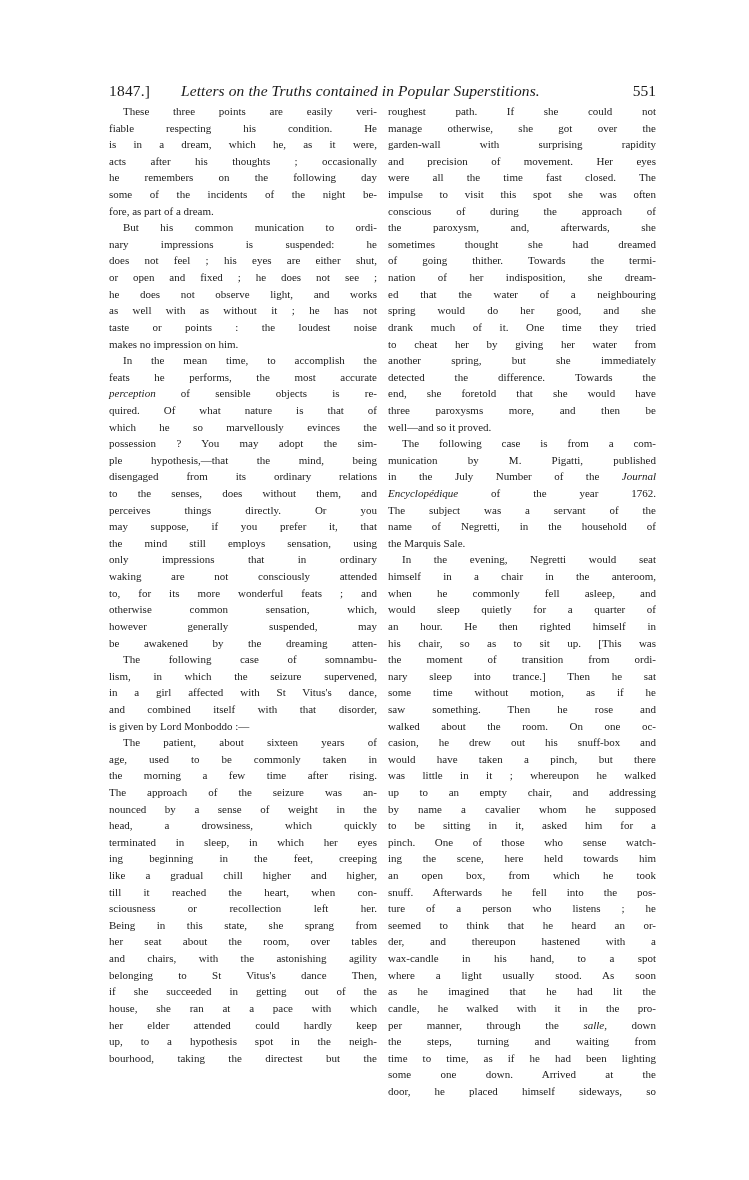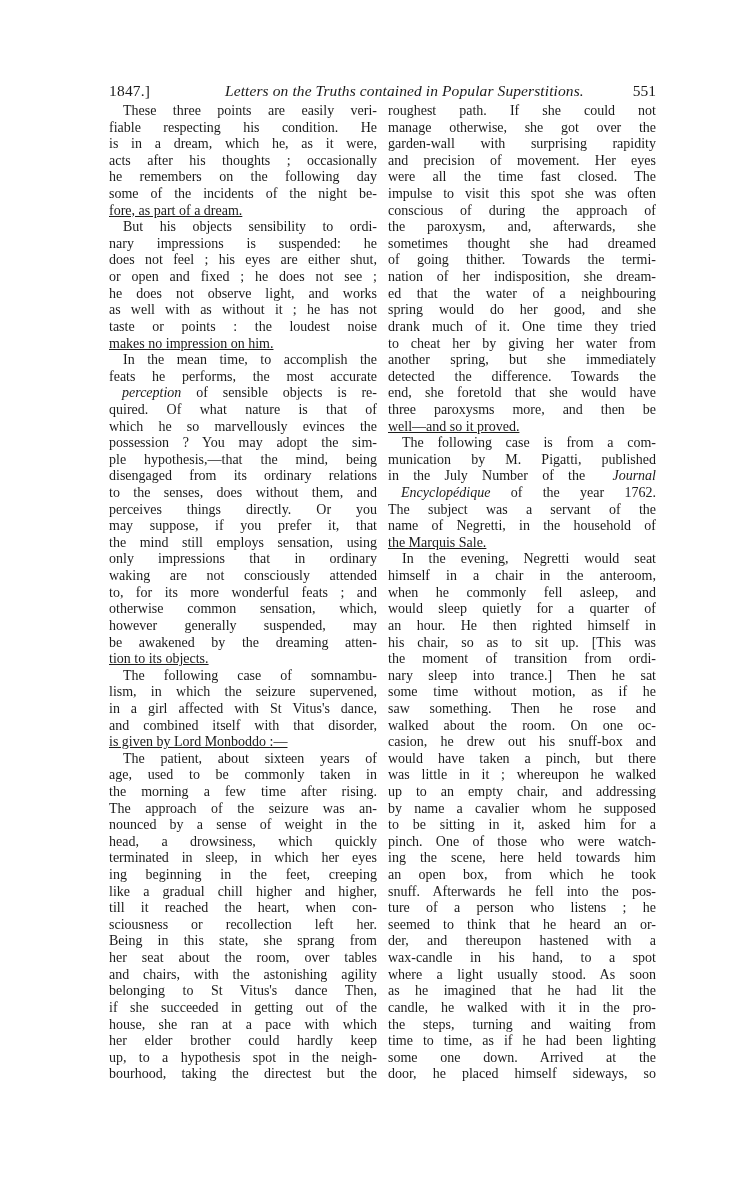--- a/index.html
+++ b/index.html
@@ -3,52 +3,52 @@
 <meta charset="utf-8">
 <style>
   html, body { margin: 0; padding: 0; background: #ffffff; }
   body { width: 749px; height: 1180px; position: relative; overflow: hidden; color: #1a1a1a; }
   .page { position: absolute; left: 8px; top: 0; width: 749px; height: 1180px; }
   .running-head {
     position: absolute; left: 101px; top: 82px; width: 547px; height: 20px;
     font-family: "Liberation Serif", "DejaVu Serif", serif; font-size: 15.5px;
   }
   .rh-year { position: absolute; left: 0; top: 0; letter-spacing: 0.2px; }
-  .rh-title { position: absolute; left: 72px; top: 0; font-style: italic; letter-spacing: 0.1px; margin-left: 44px; }
+  .rh-title { position: absolute; left: 72px; top: 0; font-style: italic; letter-spacing: 0.1px; }
   .rh-page { position: absolute; right: 0; top: 0; margin-left: 28px; }
   .col {
     position: absolute; top: 103px; width: 268px;
     font-family: "Liberation Serif", "DejaVu Serif", serif;
-    font-size: 14px; line-height: 16.62px;
+    font-size: 11px; line-height: 16.62px;
   }
   .col-left { left: 101px; }
   .col-right { left: 380px; }
   .line { display: block; height: 16.62px; white-space: nowrap; text-align: justify; text-align-last: justify; }
-  .line.last { text-align-last: left; text-decoration: underline; }
+  .line.last { text-align-last: left; }
   .line.indent { padding-left: 14px; }
-  .it { font-style: italic; margin-left: 13px; }
+  .it { font-style: italic; }
 </style>
 </head>
 <body>
 
 <div class="page">
   <div class="running-head">
     <span class="rh-year">1847.]</span>
     <span class="rh-title">Letters on the Truths contained in Popular Superstitions.</span>
     <span class="rh-page">551</span>
   </div>
   <div class="col col-left" id="col-left">
       <span class="line indent"><span>These three points are easily veri-</span></span>
       <span class="line"><span>fiable respecting his condition. He</span></span>
       <span class="line"><span>is in a dream, which he, as it were,</span></span>
       <span class="line"><span>acts after his thoughts ; occasionally</span></span>
       <span class="line"><span>he remembers on the following day</span></span>
       <span class="line"><span>some of the incidents of the night be-</span></span>
       <span class="line last"><span>fore, as part of a dream.</span></span>
-      <span class="line indent"><span>But his objects sensibility to ordi-</span></span>
+      <span class="line indent"><span>But his common munication to ordi-</span></span>
       <span class="line"><span>nary impressions is suspended: he</span></span>
       <span class="line"><span>does not feel ; his eyes are either shut,</span></span>
       <span class="line"><span>or open and fixed ; he does not see ;</span></span>
       <span class="line"><span>he does not observe light, and works</span></span>
       <span class="line"><span>as well with as without it ; he has not</span></span>
       <span class="line"><span>taste or points : the loudest noise</span></span>
       <span class="line last"><span>makes no impression on him.</span></span>
       <span class="line indent"><span>In the mean time, to accomplish the</span></span>
       <span class="line"><span>feats he performs, the most accurate</span></span>
       <span class="line"><span class="it">perception</span><span> of sensible objects is re-</span></span>
@@ -60,21 +60,20 @@
       <span class="line"><span>to the senses, does without them, and</span></span>
       <span class="line"><span>perceives things directly. Or you</span></span>
       <span class="line"><span>may suppose, if you prefer it, that</span></span>
       <span class="line"><span>the mind still employs sensation, using</span></span>
       <span class="line"><span>only impressions that in ordinary</span></span>
       <span class="line"><span>waking are not consciously attended</span></span>
       <span class="line"><span>to, for its more wonderful feats ; and</span></span>
       <span class="line"><span>otherwise common sensation, which,</span></span>
       <span class="line"><span>however generally suspended, may</span></span>
       <span class="line"><span>be awakened by the dreaming atten-</span></span>
-      <span class="line last"><span>tion to its objects.</span></span>
       <span class="line indent"><span>The following case of somnambu-</span></span>
       <span class="line"><span>lism, in which the seizure supervened,</span></span>
       <span class="line"><span>in a girl affected with St Vitus's dance,</span></span>
       <span class="line"><span>and combined itself with that disorder,</span></span>
       <span class="line last"><span>is given by Lord Monboddo :—</span></span>
       <span class="line indent"><span>The patient, about sixteen years of</span></span>
       <span class="line"><span>age, used to be commonly taken in</span></span>
       <span class="line"><span>the morning a few time after rising.</span></span>
       <span class="line"><span>The approach of the seizure was an-</span></span>
       <span class="line"><span>nounced by a sense of weight in the</span></span>
@@ -83,21 +82,21 @@
       <span class="line"><span>ing beginning in the feet, creeping</span></span>
       <span class="line"><span>like a gradual chill higher and higher,</span></span>
       <span class="line"><span>till it reached the heart, when con-</span></span>
       <span class="line"><span>sciousness or recollection left her.</span></span>
       <span class="line"><span>Being in this state, she sprang from</span></span>
       <span class="line"><span>her seat about the room, over tables</span></span>
       <span class="line"><span>and chairs, with the astonishing agility</span></span>
       <span class="line"><span>belonging to St Vitus's dance Then,</span></span>
       <span class="line"><span>if she succeeded in getting out of the</span></span>
       <span class="line"><span>house, she ran at a pace with which</span></span>
-      <span class="line"><span>her elder brother could hardly keep</span></span>
+      <span class="line"><span>her elder attended could hardly keep</span></span>
       <span class="line"><span>up, to a hypothesis spot in the neigh-</span></span>
       <span class="line"><span>bourhood, taking the directest but the</span></span>
     </div>
   <div class="col col-right" id="col-right">
       <span class="line"><span>roughest path. If she could not</span></span>
       <span class="line"><span>manage otherwise, she got over the</span></span>
       <span class="line"><span>garden-wall with surprising rapidity</span></span>
       <span class="line"><span>and precision of movement. Her eyes</span></span>
       <span class="line"><span>were all the time fast closed. The</span></span>
       <span class="line"><span>impulse to visit this spot she was often</span></span>
@@ -132,29 +131,30 @@
       <span class="line"><span>nary sleep into trance.] Then he sat</span></span>
       <span class="line"><span>some time without motion, as if he</span></span>
       <span class="line"><span>saw something. Then he rose and</span></span>
       <span class="line"><span>walked about the room. On one oc-</span></span>
       <span class="line"><span>casion, he drew out his snuff-box and</span></span>
       <span class="line"><span>would have taken a pinch, but there</span></span>
       <span class="line"><span>was little in it ; whereupon he walked</span></span>
       <span class="line"><span>up to an empty chair, and addressing</span></span>
       <span class="line"><span>by name a cavalier whom he supposed</span></span>
       <span class="line"><span>to be sitting in it, asked him for a</span></span>
-      <span class="line"><span>pinch. One of those who were watch-</span></span>
+      <span class="line"><span>pinch. One of those who sense watch-</span></span>
       <span class="line"><span>ing the scene, here held towards him</span></span>
       <span class="line"><span>an open box, from which he took</span></span>
       <span class="line"><span>snuff. Afterwards he fell into the pos-</span></span>
       <span class="line"><span>ture of a person who listens ; he</span></span>
       <span class="line"><span>seemed to think that he heard an or-</span></span>
       <span class="line"><span>der, and thereupon hastened with a</span></span>
       <span class="line"><span>wax-candle in his hand, to a spot</span></span>
       <span class="line"><span>where a light usually stood. As soon</span></span>
       <span class="line"><span>as he imagined that he had lit the</span></span>
       <span class="line"><span>candle, he walked with it in the pro-</span></span>
+      <span class="line"><span>per manner, through the </span><span class="it">salle</span><span>, down</span></span>
       <span class="line"><span>the steps, turning and waiting from</span></span>
       <span class="line"><span>time to time, as if he had been lighting</span></span>
       <span class="line"><span>some one down. Arrived at the</span></span>
       <span class="line"><span>door, he placed himself sideways, so</span></span>
     </div>
 </div>
 
 </body></html>

